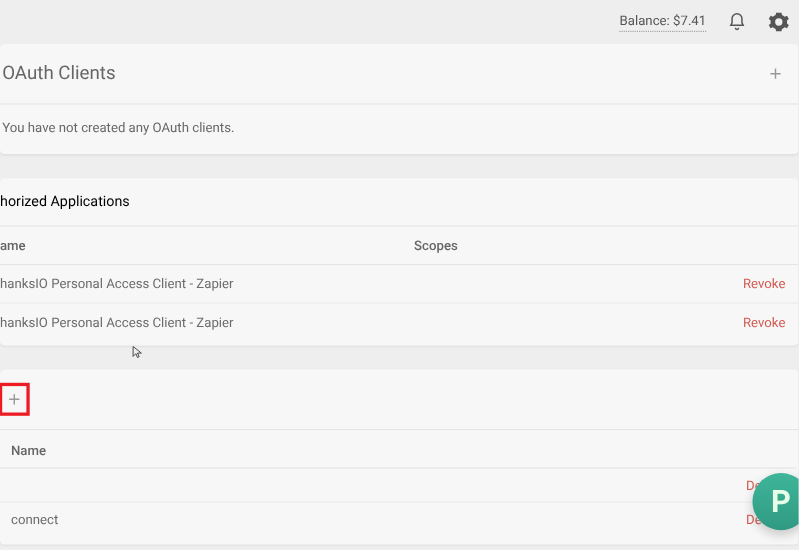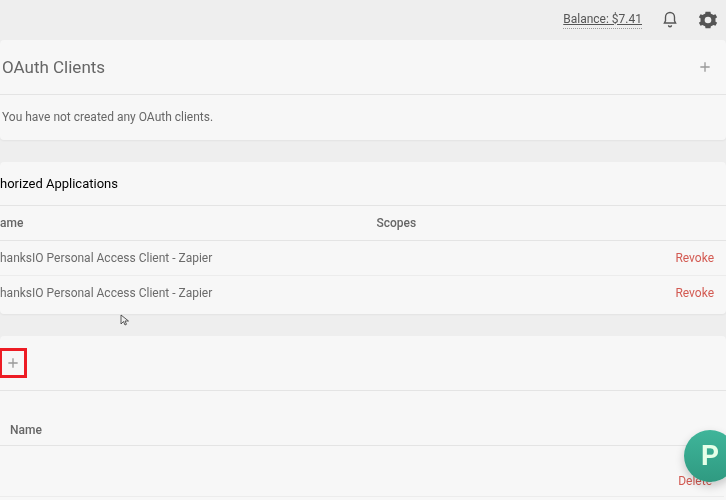--- a/index.html
+++ b/index.html
@@ -16,21 +16,20 @@
     align-items: center;
     justify-content: flex-end;
     padding: 0 8px;
     gap: 18px;
   }
   .balance {
     font-size: 12px;
     color: #555;
     border-bottom: 1px dotted #999;
     padding-bottom: 2px;
-    text-decoration: underline;
   }
   .icon-btn {
     width: 20px;
     height: 20px;
     color: #555;
     display: flex;
     align-items: center;
     justify-content: center;
     cursor: pointer;
   }
@@ -114,21 +113,21 @@
     flex: 0 0 auto;
     margin-left: auto;
     color: #d35a52;
     font-size: 12px;
     cursor: pointer;
     padding-right: 10px;
   }
   .sect2 .card-body { padding: 0 0 4px 0; }
   .sect2 .th-row, .sect2 .data-row { padding: 10px 2px 10px 0; }
   .sect3 .card-header { padding-left: 2px; }
-  .sect3 .th-row, .sect3 .data-row { padding-left: 10px; margin-top: 20px; }
+  .sect3 .th-row, .sect3 .data-row { padding-left: 10px; }
   .sect3 .card-body { padding: 4px 2px 8px 0; }
   .cursor-arrow {
     position: absolute;
     left: 120px;
     top: 314px;
     width: 10px;
     height: 12px;
     color: #333;
     pointer-events: none;
   }

